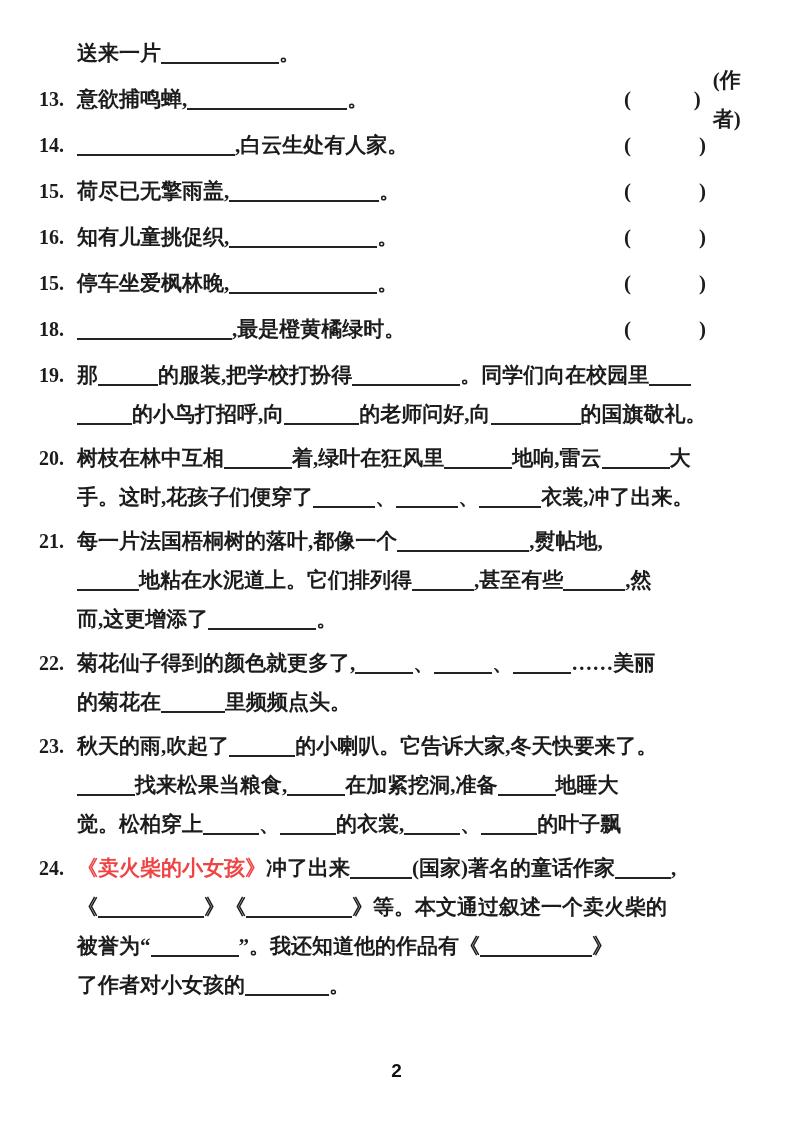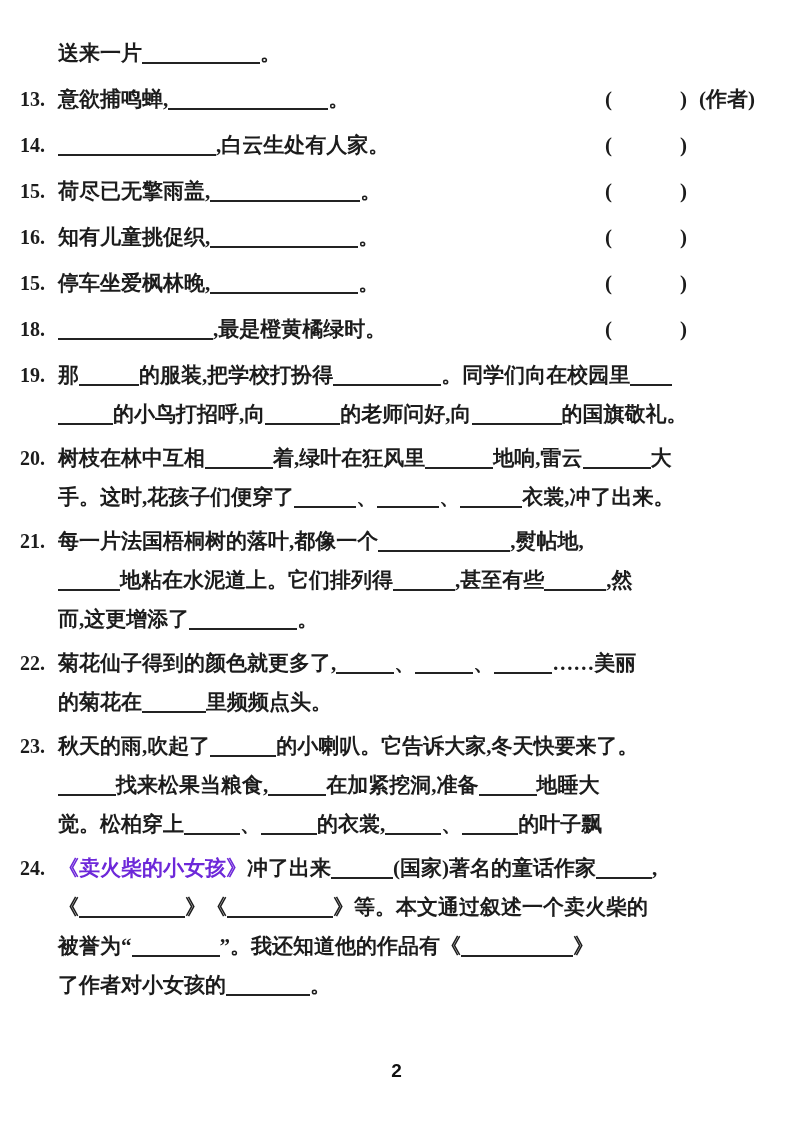--- a/index.html
+++ b/index.html
@@ -5,21 +5,21 @@
   html,body{margin:0;padding:0;background:#ffffff;}
   .page{
     position:relative;
     width:793px;height:1122px;
     background:#ffffff;
     overflow:hidden;
     font-family:"Liberation Serif","DejaVu Serif",serif;
     font-weight:700;
     color:#1c1c1c;
   }
-  .content{padding:34px 28px 0 20px;}
+  .content{padding:34px 28px 0 39px;}
   .item-row{position:relative;margin-bottom:5px;}
   .item-row.gap{margin-bottom:7px;}
   .line{
     height:39px;line-height:39px;
     font-size:21px;
     white-space:nowrap;
   }
   .line.cont{padding-left:38px;}
   .num{display:inline-block;width:38px;font-size:20px;font-family:Liberation Serif, serif;}
   .seg{display:inline;}
@@ -128,20 +128,20 @@
       <div class="item-row">
         <div class="line"><span class="num">22.</span><span class="seg">菊花仙子得到的颜色就更多了,</span><span class="blank" style="width: 58px;"></span><span class="seg">、</span><span class="blank" style="width: 58px;"></span><span class="seg">、</span><span class="blank" style="width: 58px;"></span><span class="seg">……美丽</span></div>
         <div class="line cont"><span class="seg">的菊花在</span><span class="blank" style="width: 64px;"></span><span class="seg">里频频点头。</span></div>
       </div>
       <div class="item-row">
         <div class="line"><span class="num">23.</span><span class="seg">秋天的雨,吹起了</span><span class="blank" style="width: 66px;"></span><span class="seg">的小喇叭。它告诉大家,冬天快要来了。</span></div>
         <div class="line cont"><span class="blank" style="width: 58px;"></span><span class="seg">找来松果当粮食,</span><span class="blank" style="width: 58px;"></span><span class="seg">在加紧挖洞,准备</span><span class="blank" style="width: 58px;"></span><span class="seg">地睡大</span></div>
         <div class="line cont"><span class="seg">觉。松柏穿上</span><span class="blank" style="width: 56px;"></span><span class="seg">、</span><span class="blank" style="width: 56px;"></span><span class="seg">的衣裳,</span><span class="blank" style="width: 56px;"></span><span class="seg">、</span><span class="blank" style="width: 56px;"></span><span class="seg">的叶子飘</span></div>
       </div>
       <div class="item-row">
-        <div class="line"><span class="num">24.</span><span class="seg link" style="color: #6d28d9;">《卖火柴的小女孩》</span><span class="seg">冲了出来</span><span class="blank" style="width: 62px;"></span><span class="seg">(国家)著名的童话作家</span><span class="blank" style="width: 56px;"></span><span class="seg">,</span></div>
+        <div class="line"><span class="num">24.</span><span class="seg link" style="color: #ef4444;">《卖火柴的小女孩》</span><span class="seg">冲了出来</span><span class="blank" style="width: 62px;"></span><span class="seg">(国家)著名的童话作家</span><span class="blank" style="width: 56px;"></span><span class="seg">,</span></div>
         <div class="line cont"><span class="seg">《</span><span class="blank" style="width: 106px;"></span><span class="seg">》《</span><span class="blank" style="width: 106px;"></span><span class="seg">》等。本文通过叙述一个卖火柴的</span></div>
         <div class="line cont"><span class="seg">被誉为“</span><span class="blank" style="width: 88px;"></span><span class="seg">”。我还知道他的作品有《</span><span class="blank" style="width: 112px;"></span><span class="seg">》</span></div>
         <div class="line cont"><span class="seg">了作者对小女孩的</span><span class="blank" style="width: 84px;"></span><span class="seg">。</span></div>
       </div>
     </div>
   <div class="page-num">2</div>
 </div>
 
 </body></html>

